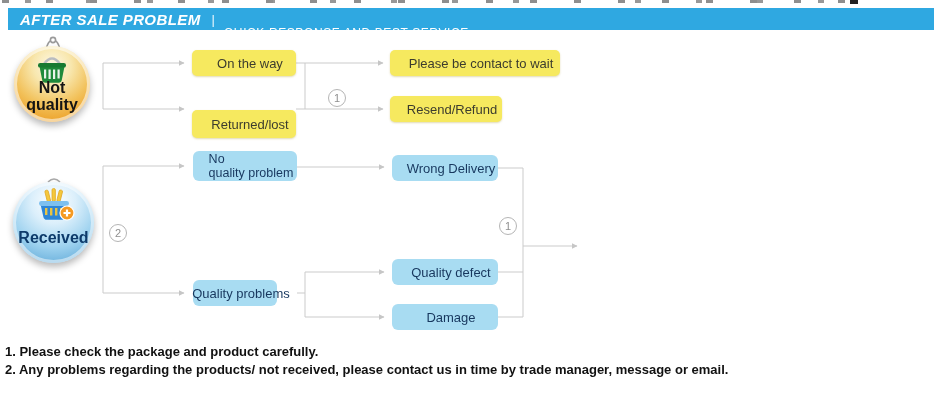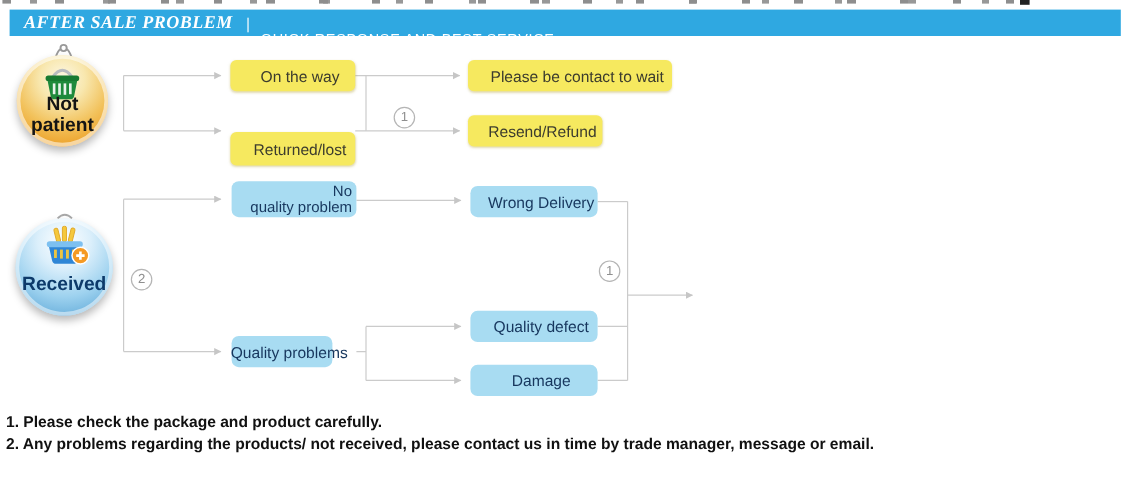--- a/index.html
+++ b/index.html
@@ -13,29 +13,29 @@
     background:
       repeating-linear-gradient(90deg,#333 0 7px,transparent 7px 44px),
       repeating-linear-gradient(90deg,transparent 0 23px,#444 23px 29px,transparent 29px 61px);
   }
   .clip-mark{position:absolute;left:850px;top:0;width:8px;height:4px;background:#222;}
   
   .header{
     position:absolute;left:8px;right:7px;top:8px;height:22px;background:#2FA8E1;
     display:flex;align-items:center;padding-left:12px;box-sizing:border-box;color:#fff;
   }
-  .header .title{font-size:15px;font-weight:bold;font-style:italic;letter-spacing:.4px;white-space:nowrap;font-family:Liberation Serif, serif;}
+  .header .title{font-size:15px;font-weight:bold;font-style:italic;letter-spacing:.4px;white-space:nowrap;}
   .header .sep{margin:0 9px 0 11px;font-size:13px;color:rgba(255,255,255,.9);font-weight:300;}
   .header .subtitle{font-size:12px;letter-spacing:.6px;white-space:nowrap;margin-top:28px;}
   
   svg.wires{position:absolute;left:0;top:0;pointer-events:none;}
   
   .node{
     position:absolute;box-sizing:border-box;display:flex;align-items:center;justify-content:center;
-    text-align:right;font-size:13px;white-space:nowrap;padding-left:12px;
+    text-align:left;font-size:13px;white-space:nowrap;padding-left:12px;
   }
   .ybox{background:#F6E95F;color:#3c3c2e;font-weight:500;border-radius:5px;
         box-shadow:0 1px 2px rgba(170,150,40,.35);}
   .bbox{background:#A8DCF2;color:#17375E;font-weight:500;border-radius:6px;}
   .prewrap{white-space:pre-line;line-height:1.12;font-size:12.5px;}
   
   .num{
     position:absolute;width:16px;height:16px;border:1px solid #b5b5b5;border-radius:50%;
     background:#fff;color:#8f8f8f;font-size:11px;line-height:16px;text-align:center;
   }
@@ -123,21 +123,21 @@
       <path d="M13,11 Q21,0 29,11" stroke="#b9bcc0" stroke-width="2.4" fill="none"></path>
       <path d="M8,11 h26 l-3.2,16 a3.4,3.4 0 0 1 -3.4,2.8 h-12.8 a3.4,3.4 0 0 1 -3.4,-2.8 z" fill="#1F8A3B"></path>
       <rect x="7" y="10" width="28" height="4.6" rx="2.2" fill="#187A31"></rect>
       <g fill="#ffffff" opacity="0.9">
         <rect x="13" y="16.5" width="2.2" height="9"></rect>
         <rect x="17.5" y="16.5" width="2.2" height="9.5"></rect>
         <rect x="22" y="16.5" width="2.2" height="9.5"></rect>
         <rect x="26.5" y="16.5" width="2.2" height="9"></rect>
       </g>
     </svg>
-    <div class="badge-label">Not patient</div>
+    <div class="badge-label">Not quality</div>
   </div>
 
   <svg class="hook" style="left:46px;top:176px;" width="16" height="8">
     <path d="M2,6 Q8,0 14,6" stroke="#a9a9a9" stroke-width="1.5" fill="none"></path>
   </svg>
   <div class="badge badge-blue">
     <svg class="badge-art" style="top:6px;" width="48" height="38" viewBox="0 0 48 38">
       <g fill="#F5C83C" stroke="#E0A92A" stroke-width="0.8">
         <rect x="16" y="2" width="3.4" height="12" rx="1.5" transform="rotate(-14 18 8)"></rect>
         <rect x="22" y="0.5" width="3.4" height="13" rx="1.5"></rect>

